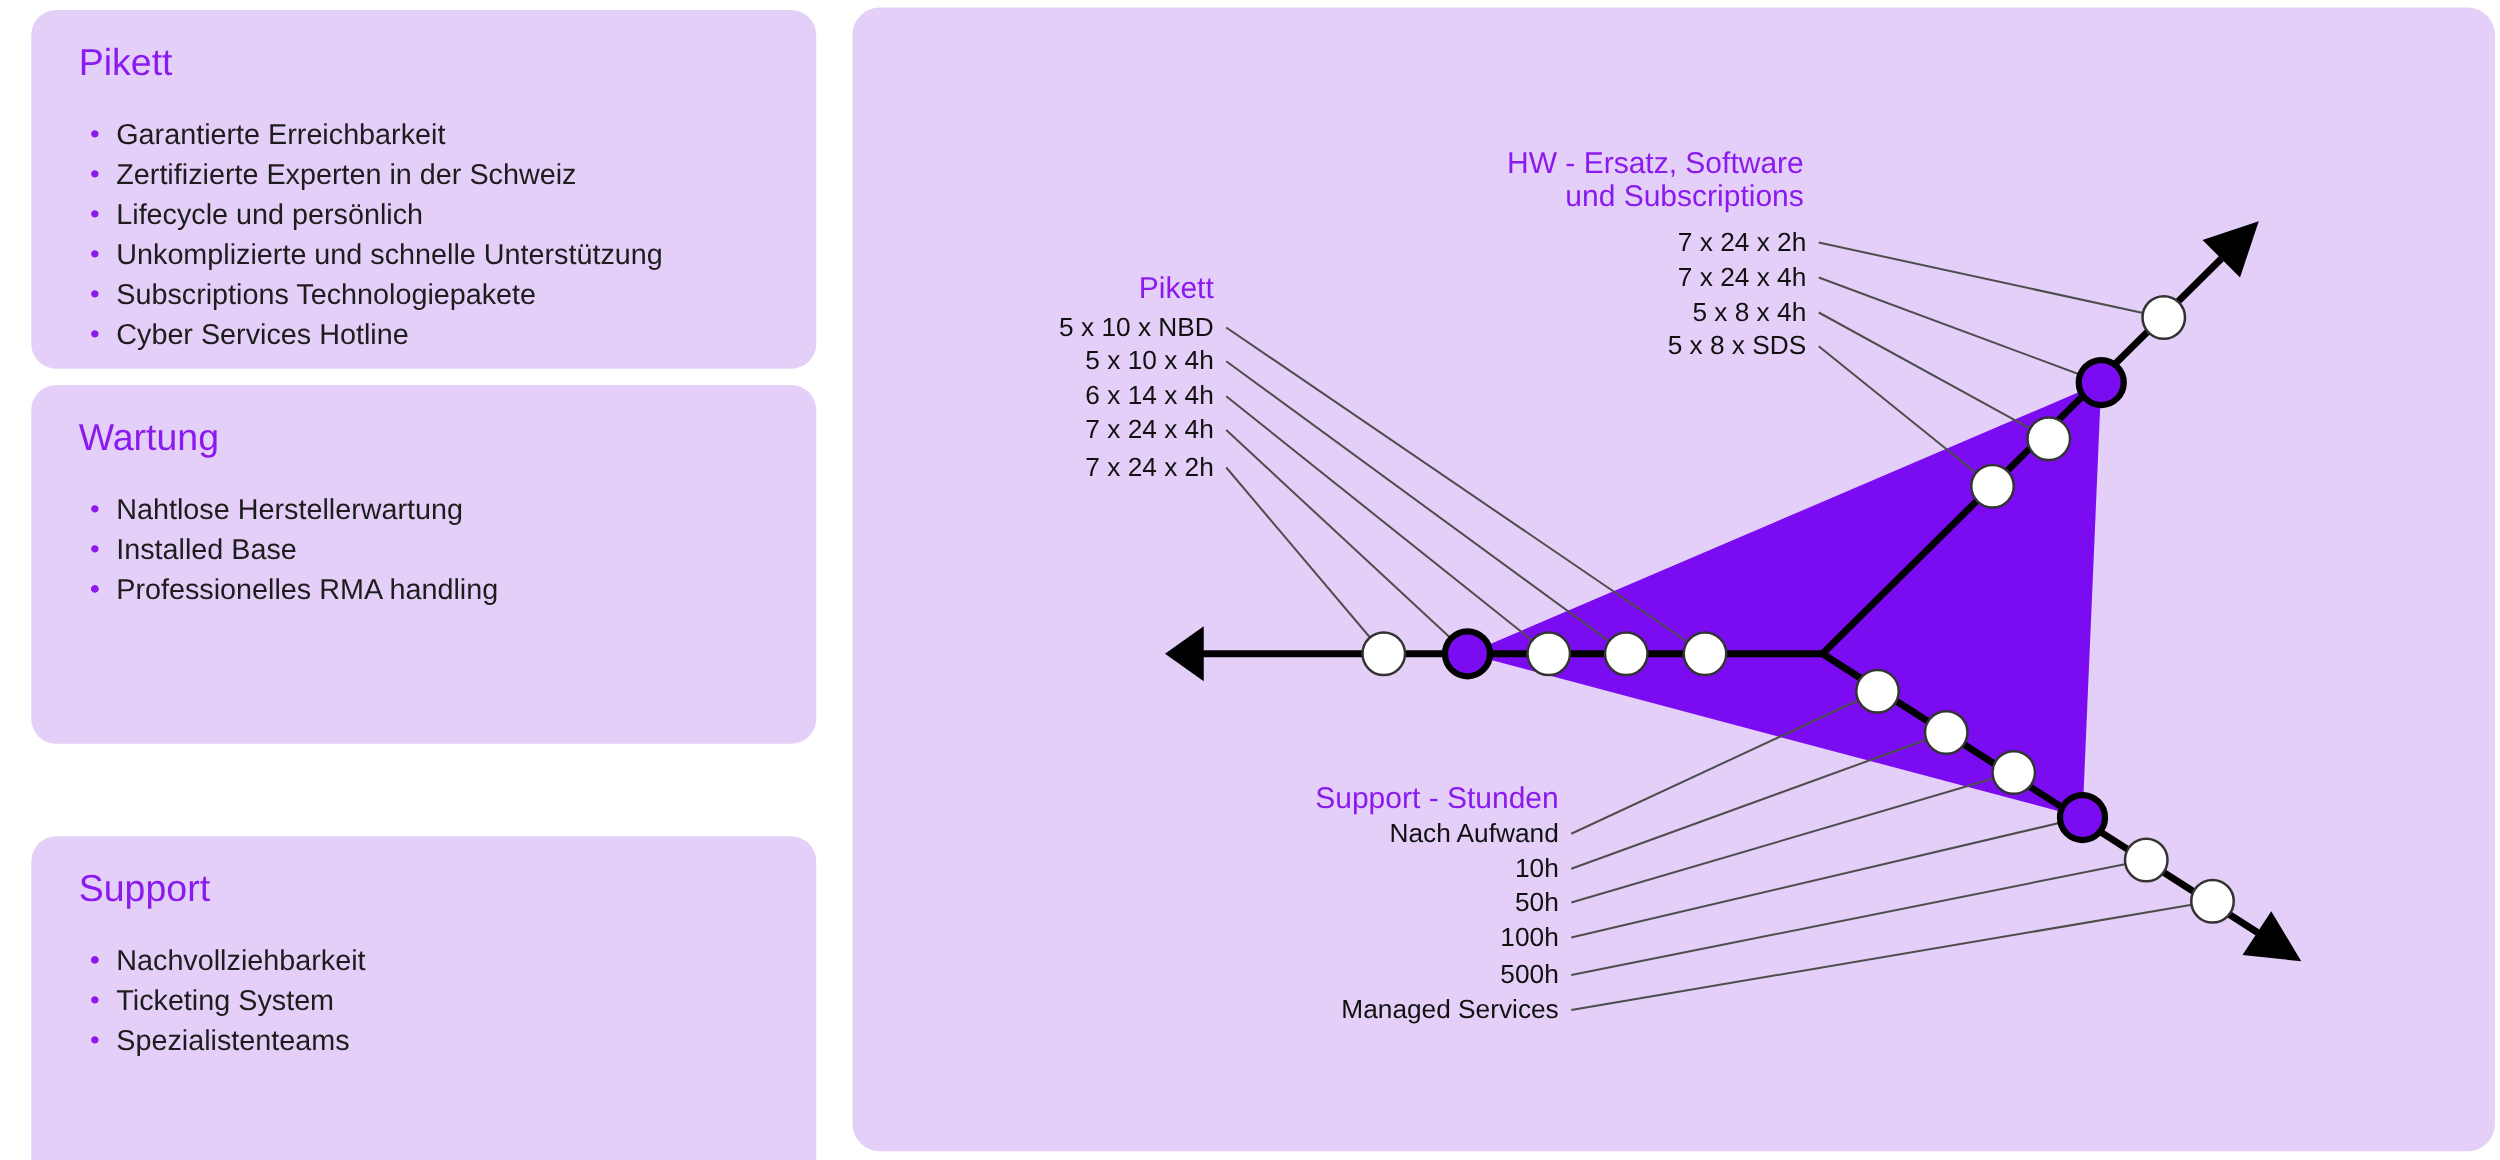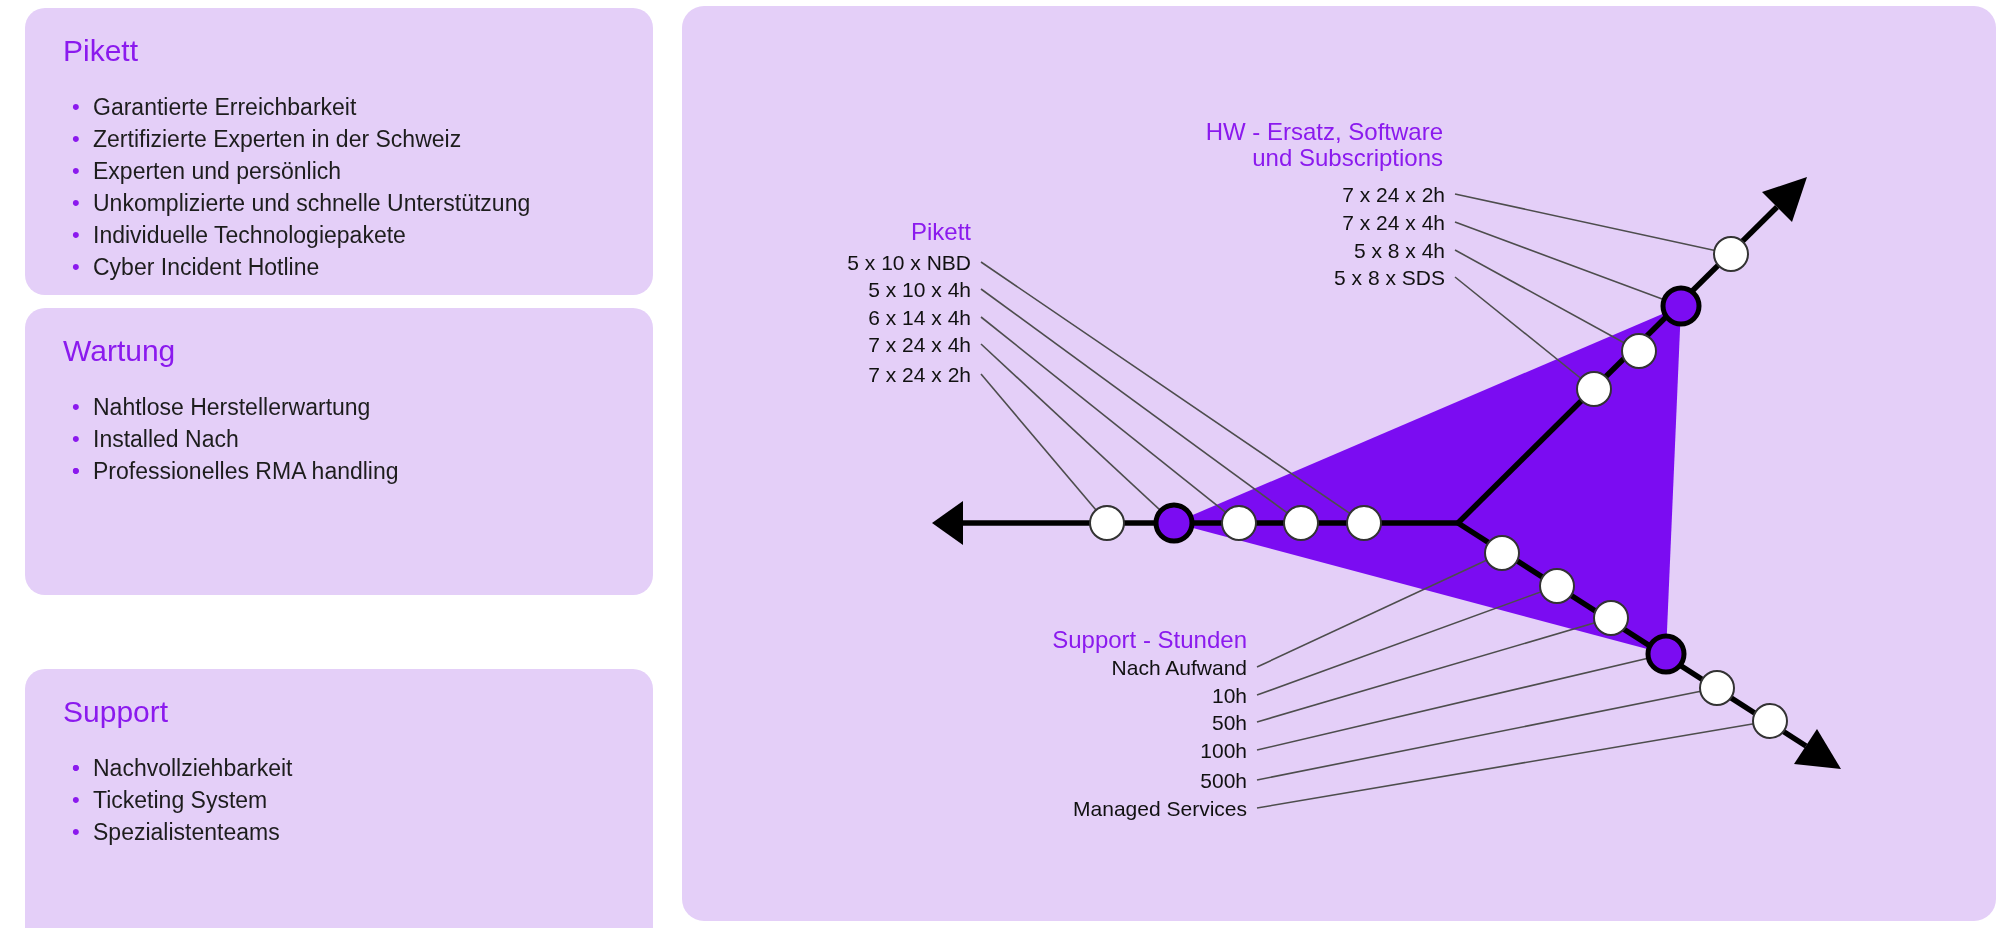--- a/index.html
+++ b/index.html
@@ -29,47 +29,47 @@
         <li>
           <span class="dot">•</span>
           <div>Garantierte Erreichbarkeit</div>
         </li>
         <li>
           <span class="dot">•</span>
           <div>Zertifizierte Experten in der Schweiz</div>
         </li>
         <li>
           <span class="dot">•</span>
-          <div>Experten und persönlich</div>
+          <div>Lifecycle und persönlich</div>
         </li>
         <li>
           <span class="dot">•</span>
           <div>Unkomplizierte und schnelle Unterstützung</div>
         </li>
         <li>
           <span class="dot">•</span>
-          <div>Individuelle Technologiepakete</div>
+          <div>Subscriptions Technologiepakete</div>
         </li>
         <li>
           <span class="dot">•</span>
-          <div>Cyber Incident Hotline</div>
+          <div>Cyber Services Hotline</div>
         </li>
       </ul>
   </div>
 
   <div class="panel" style="top:308px;height:287px;">
     <h2>Wartung</h2>
     <ul>
         <li>
           <span class="dot">•</span>
           <div>Nahtlose Herstellerwartung</div>
         </li>
         <li>
           <span class="dot">•</span>
-          <div>Installed Nach</div>
+          <div>Installed Base</div>
         </li>
         <li>
           <span class="dot">•</span>
         </li>
         <li>
           <span class="dot">•</span>
           <div>Professionelles RMA handling</div>
         </li>
       </ul>
   </div>

